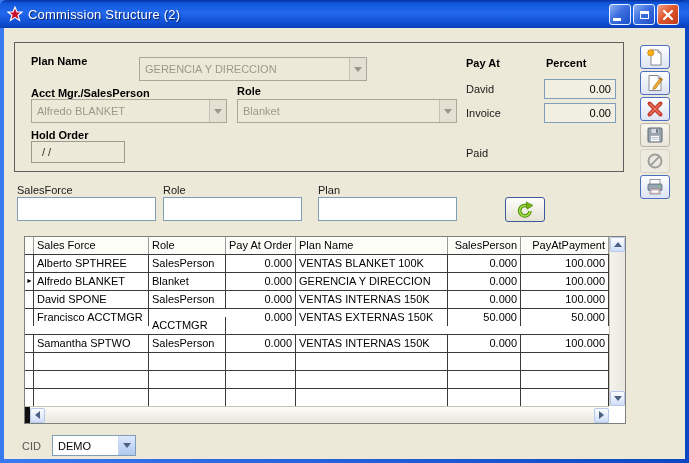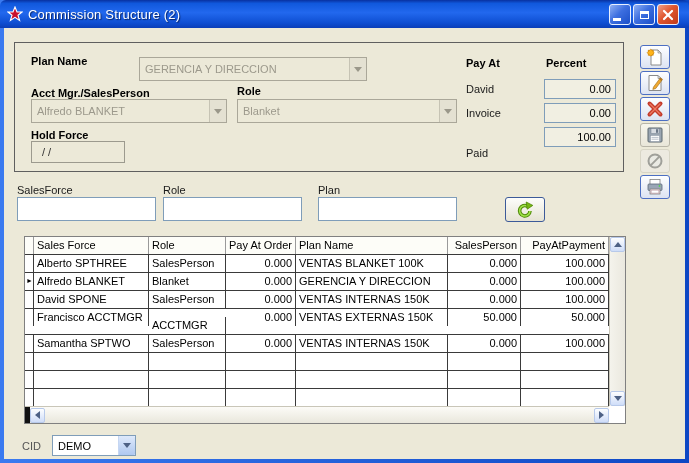--- a/index.html
+++ b/index.html
@@ -195,23 +195,22 @@
       <div class="dd" style="left:222px; top:56px; width:220px;">
         <span class="dd-text">Blanket</span>
         <span class="dd-btn">
             <span class="tri-down-gray"></span>
           </span>
       </div>
 
       <span class="lbl" style="left:451px; top:64px;">Invoice</span>
       <input class="num-field" style="left: 529px; top: 60px;" readonly="" value="0.00">
 
-      <span class="lbl-b" style="left:16px; top:86px;">Hold Force</span>
+      <span class="lbl-b" style="left:16px; top:86px;">Hold Order</span>
       <span class="lbl" style="left:451px; top:104px;">Paid</span>
-      <input class="num-field" style="left: 529px; top: 84px;" readonly="" value="100.00">
 
       <input class="date-field" readonly="" value="/ /" style="">
     </div>
 
     <div class="toolbar">
       <button class="tool-btn">
         <svg viewBox="0 0 20 20" width="20" height="20">
           <path d="M6 3 h7 l3 3 v12 H6 z" fill="#FFFFFF" stroke="#8A8A8A"></path>
           <path d="M13 3 l3 3 h-3 z" fill="#E2E2E2" stroke="#8A8A8A" stroke-width="0.7"></path>
           <g fill="#FFB319" stroke="#C8800A" stroke-width="0.6">

